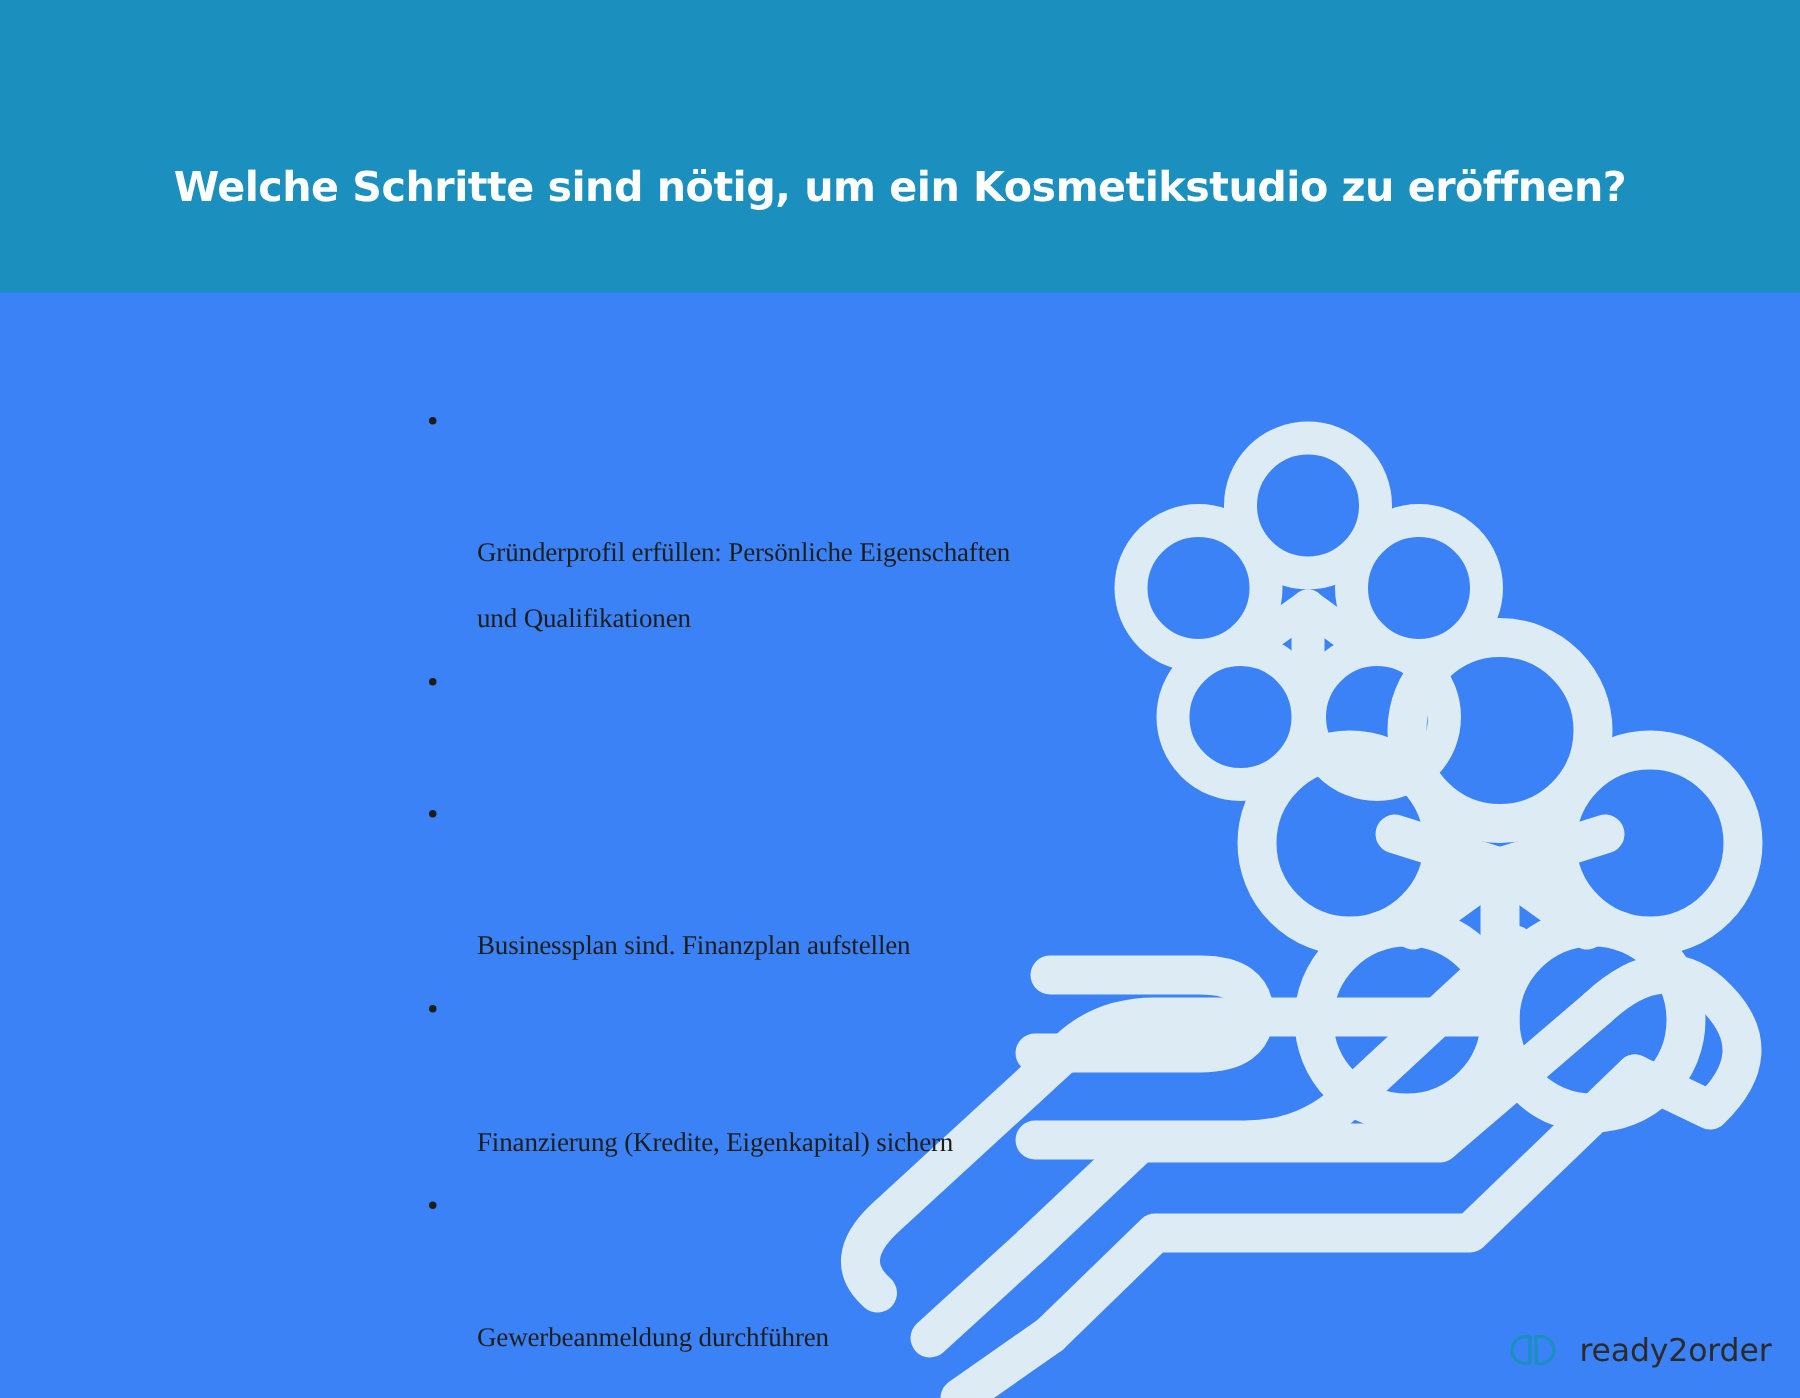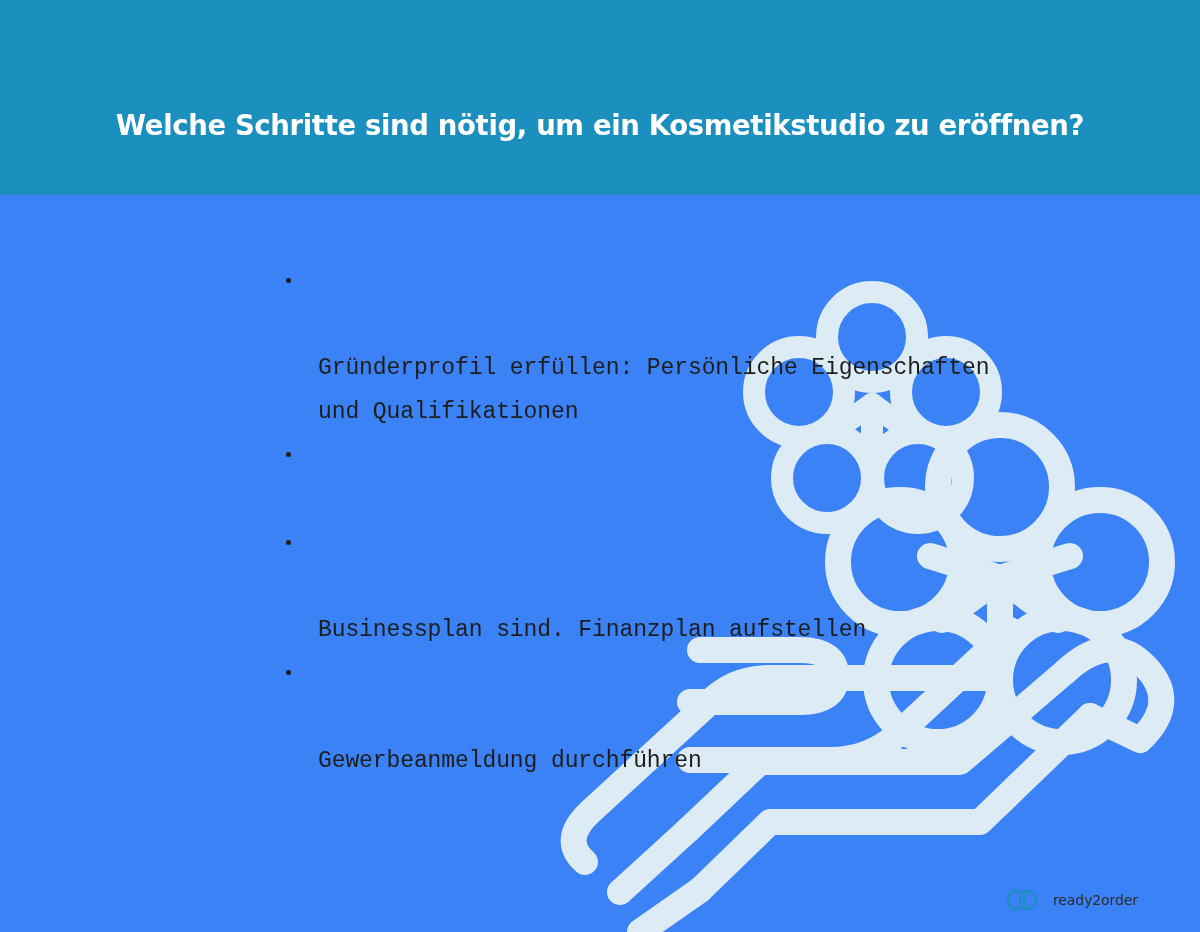--- a/index.html
+++ b/index.html
@@ -75,22 +75,22 @@
     z-index: 2;
     margin: 0;
     padding: 0;
     list-style: none;
   }
   .bullet-item {
     position: relative;
     padding-left: 36px;
     margin: 0 0 0 0;
     color: #1d1d1b;
-    font-family: Liberation Mono, monospace;
-    font-size: 23px;
+    font-family: Liberation Serif, serif;
+    font-size: 18px;
     line-height: 43.6px;
     font-weight: 400;
     letter-spacing: -0.1px;
     white-space: pre-line;
   }
   .bullet-dot {
     position: absolute;
     left: 4px;
     top: 18px;
     width: 5px;
@@ -112,21 +112,21 @@
   }
   .logo-mark {
     width: 44px;
     height: 26px;
     flex: 0 0 auto;
   }
   .logo-text {
     margin-left: 9px;
     color: #2b2b2b;
     font-family: "DejaVu Sans", "Liberation Sans", sans-serif;
-    font-size: 14px;
+    font-size: 21px;
     font-weight: 400;
     letter-spacing: -0.1px;
     line-height: 1;
     white-space: nowrap;
   }
 </style>
 </head>
 <body>
 
 <div class="slide">
@@ -184,20 +184,24 @@
     </li>
     <li class="bullet-item">
       <span class="bullet-dot"></span>
     </li>
     <li class="bullet-item">
       <span class="bullet-dot"></span>
       <span>Businessplan sind. Finanzplan aufstellen</span>
     </li>
     <li class="bullet-item">
       <span class="bullet-dot"></span>
+      <span>Finanzierung (Kredite, Eigenkapital) sichern</span>
+    </li>
+    <li class="bullet-item">
+      <span class="bullet-dot"></span>
       <span>Gewerbeanmeldung durchführen</span>
     </li>
 
   </ul>
 
   <div class="logo">
     <svg class="logo-mark" viewBox="0 0 44 26" xmlns="http://www.w3.org/2000/svg" aria-hidden="true">
       <g fill="none" stroke="#1b8fbe" stroke-width="2.2" stroke-linecap="round">
         <path d="M20 4.5 A 9 9 0 1 0 20 21.5"></path>
         <path d="M20 4.5 L20 21.5"></path>

